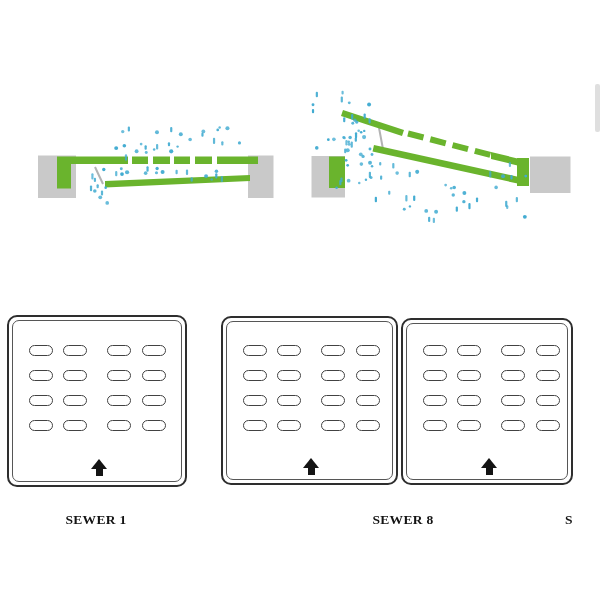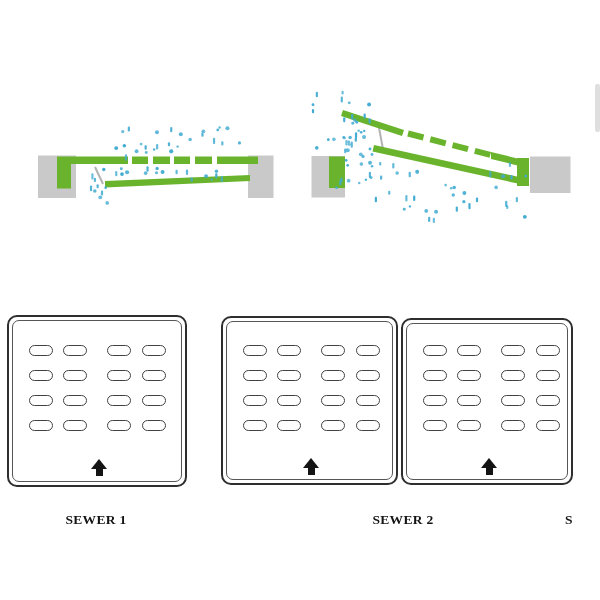--- a/index.html
+++ b/index.html
@@ -288,16 +288,16 @@
         <div class="slot" style="left: 98px; top: 100px;"></div>
         <div class="slot" style="left: 133px; top: 100px;"></div>
       </div>
     <div class="arrow" style="left:78px;top:138px;">
       <div class="head"></div>
       <div class="stem"></div>
     </div>
   </div>
 
   <div class="label" style="left:96px;top:512px;">SEWER 1</div>
-  <div class="label" style="left:403px;top:512px;">SEWER 2</div>
+  <div class="label" style="left:403px;top:512px;">SEWER 8</div>
   <div class="label" style="left:569px;top:512px;">S</div>
 
 </div>
 
 </body></html>

